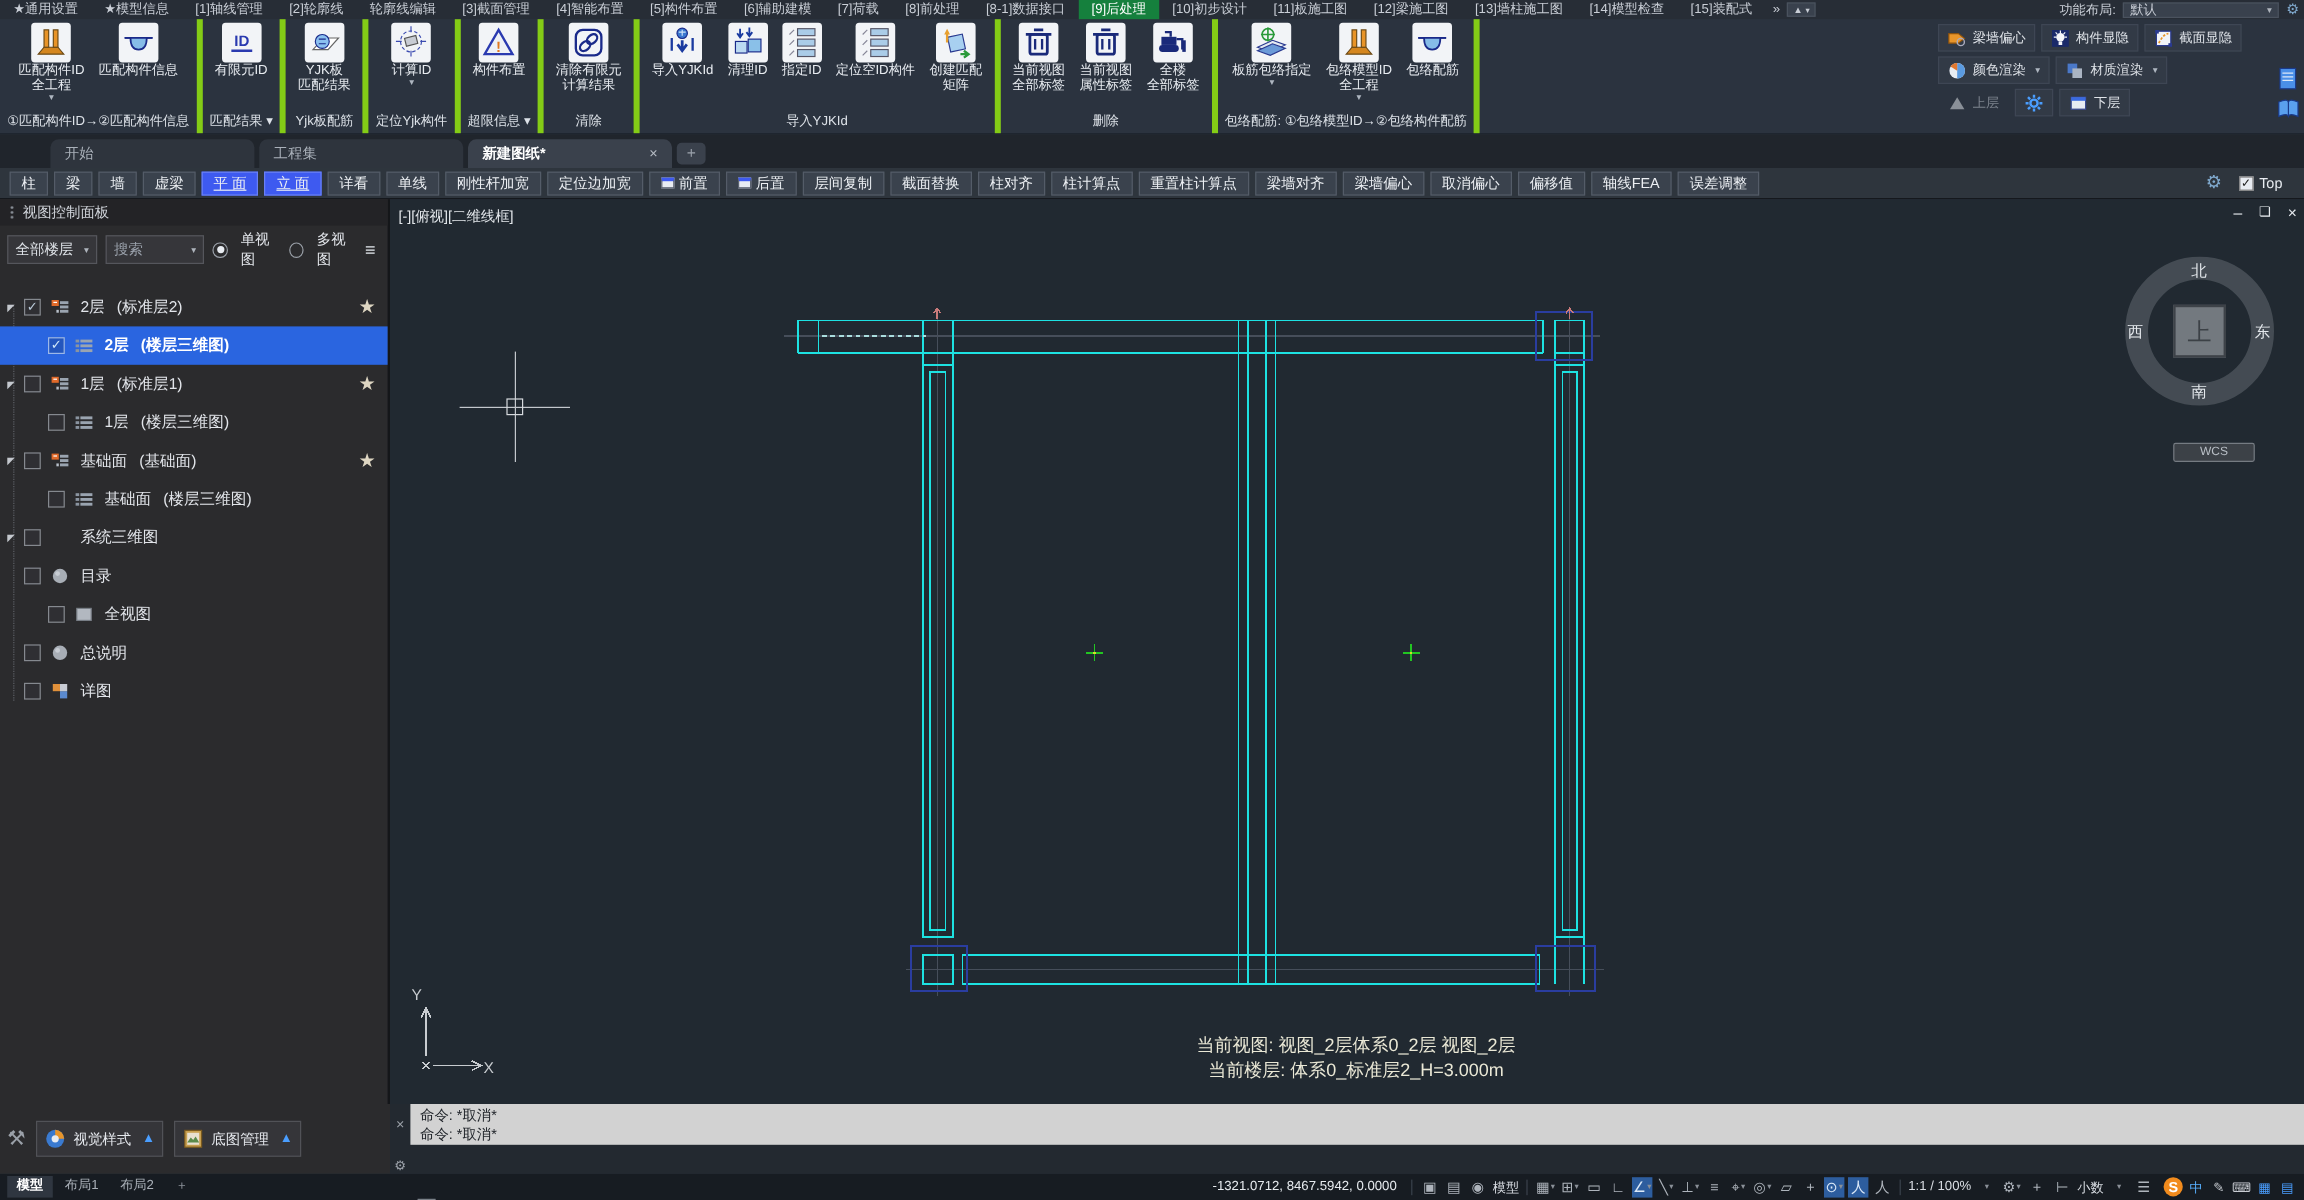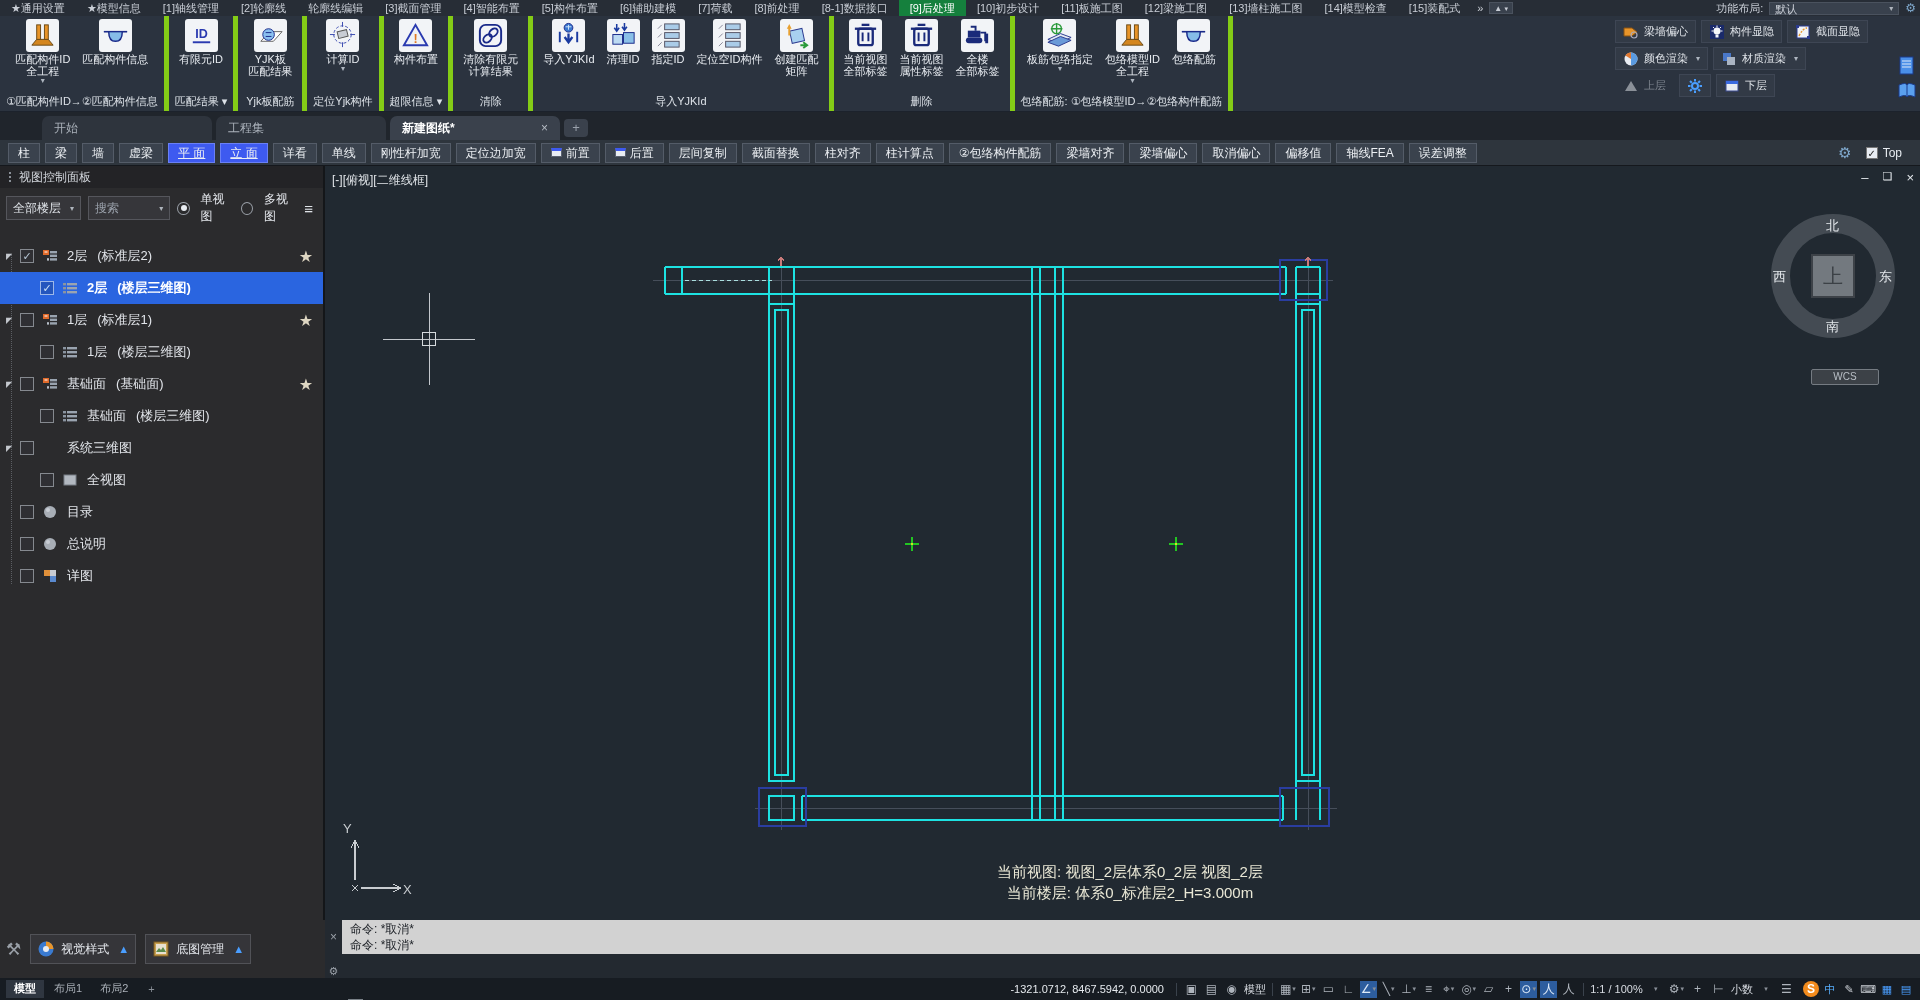--- a/index.html
+++ b/index.html
@@ -615,21 +615,21 @@
         <span class="qbtn">
           <span>截面替换</span>
         </span>
         <span class="qbtn">
           <span>柱对齐</span>
         </span>
         <span class="qbtn">
           <span>柱计算点</span>
         </span>
         <span class="qbtn">
-          <span>②包络构件配筋</span>
+          <span>重置柱计算点</span>
         </span>
         <span class="qbtn">
           <span>梁墙对齐</span>
         </span>
         <span class="qbtn">
           <span>梁墙偏心</span>
         </span>
         <span class="qbtn">
           <span>取消偏心</span>
         </span>
@@ -771,39 +771,39 @@
             </span>
             <span>基础面</span>
             <span class="tsuf">(楼层三维图)</span>
           </div>
           <div class="trow">
             <span class="texp">◤</span>
             <span class="cb"></span>
             <span class="ticon"></span>
             <span>系统三维图</span>
           </div>
-          <div class="trow child">
-            <span class="cb"></span>
-            <span class="ticon">
-              <svg viewBox="0 0 16 16">
-                <rect x="2" y="3" width="12" height="10" fill="#b2b8c0" stroke="#787e86"></rect>
-              </svg>
-            </span>
-            <span>全视图</span>
-          </div>
           <div class="trow">
             <span class="texp"></span>
             <span class="cb"></span>
             <span class="ticon">
               <svg viewBox="0 0 16 16">
                 <circle cx="8" cy="8" r="6" fill="#a8aeb6"></circle>
                 <circle cx="6" cy="6" r="2" fill="#c8cdd4"></circle>
               </svg>
             </span>
             <span>目录</span>
+          </div>
+          <div class="trow child">
+            <span class="cb"></span>
+            <span class="ticon">
+              <svg viewBox="0 0 16 16">
+                <rect x="2" y="3" width="12" height="10" fill="#b2b8c0" stroke="#787e86"></rect>
+              </svg>
+            </span>
+            <span>全视图</span>
           </div>
           <div class="trow">
             <span class="texp"></span>
             <span class="cb"></span>
             <span class="ticon">
               <svg viewBox="0 0 16 16">
                 <circle cx="8" cy="8" r="6" fill="#a8aeb6"></circle>
                 <circle cx="6" cy="6" r="2" fill="#c8cdd4"></circle>
               </svg>
             </span>

